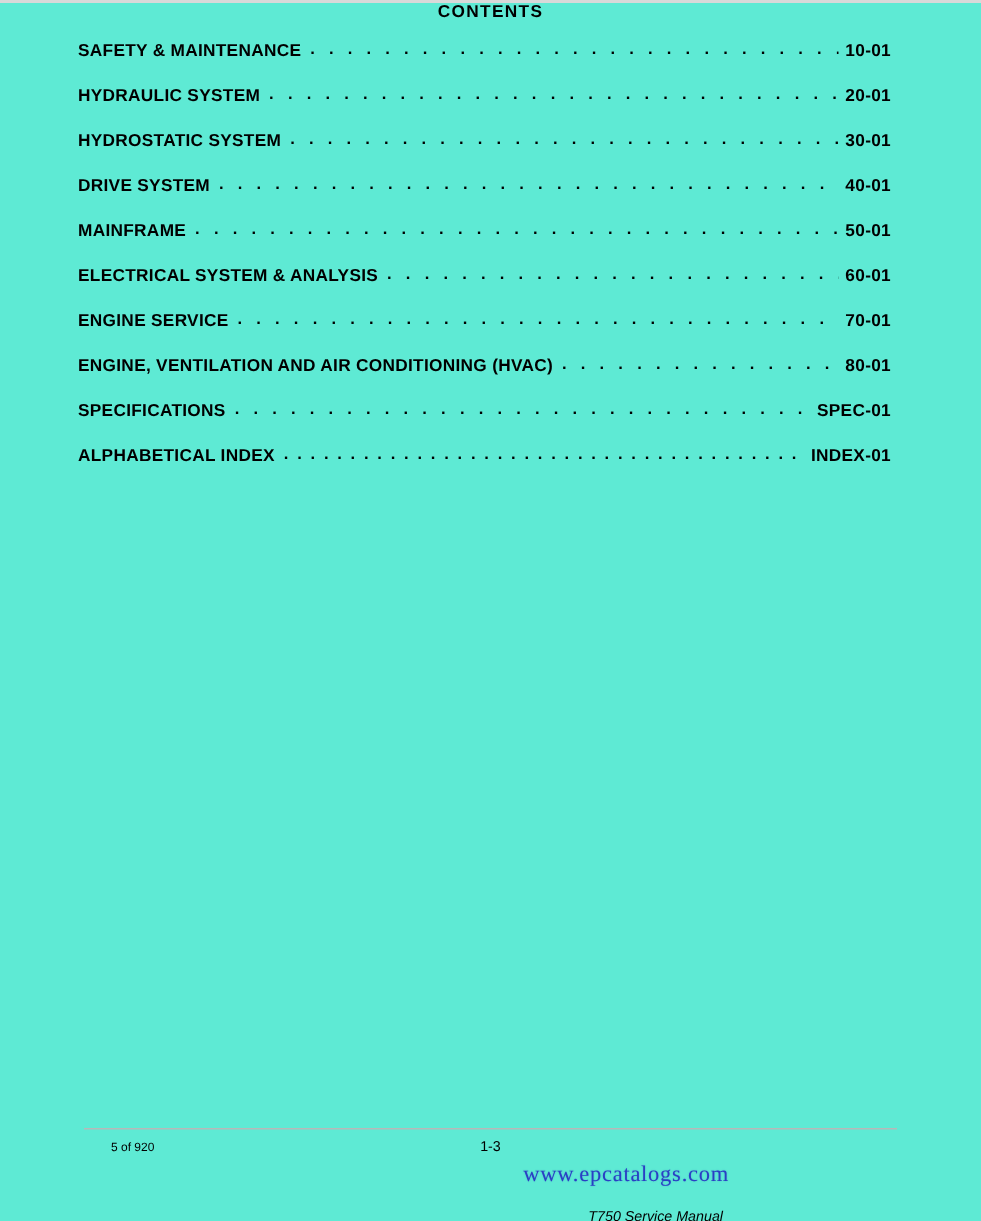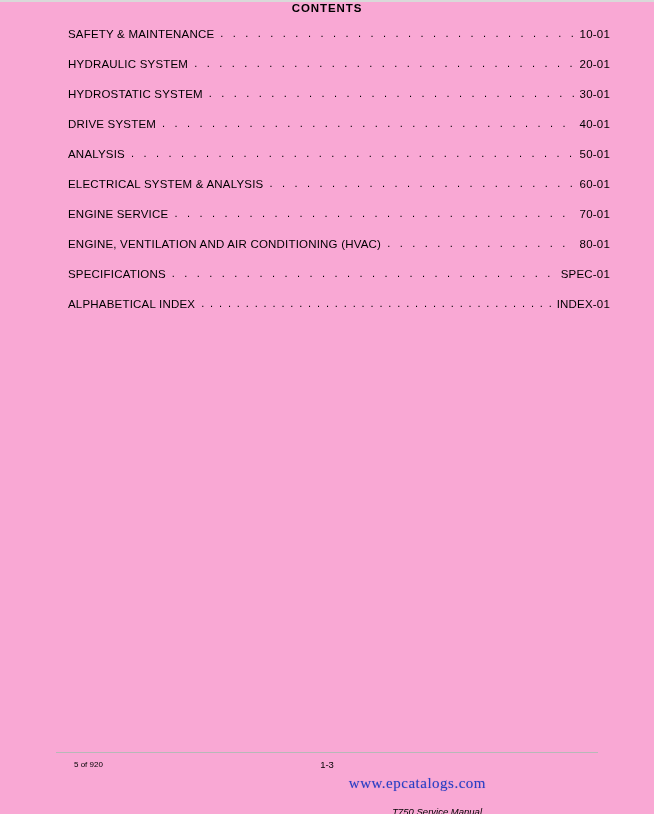--- a/index.html
+++ b/index.html
@@ -7,21 +7,21 @@
     padding: 0;
     background: #8a8a8a;
   }
   body {
     font-family: "Liberation Sans", sans-serif;
   }
   .page {
     position: relative;
     width: 654px;
     height: 814px;
-    background: #f9a8d4;
+    background: #5eead4;
     box-sizing: border-box;
     overflow: hidden;
     margin: 0 auto;
   }
   .page-border-top {
     position: absolute;
     left: 0;
     top: 0;
     width: 654px;
     height: 2px;
@@ -33,23 +33,24 @@
     top: 2px;
     width: 654px;
     text-align: center;
     font-size: 11.5px;
     font-weight: bold;
     letter-spacing: 0.9px;
     color: #000;
   }
   .toc {
     position: absolute;
-    left: 68px;
+    left: 52px;
     top: 28px;
     width: 542px;
+    font-weight: bold;
   }
   .toc-row {
     display: flex;
     align-items: baseline;
     height: 30px;
     font-size: 11.5px;
     color: #000;
     letter-spacing: 0.2px;
     white-space: nowrap;
   }
@@ -157,21 +158,21 @@
       <span class="toc-page">30-01</span>
     </div>
 
     <div class="toc-row">
       <span class="toc-label">DRIVE SYSTEM</span>
       <span class="toc-dots">. . . . . . . . . . . . . . . . . . . . . . . . . . . . . . . . . . . . . . . . . . . . . . . . . . . . . . . . . . . . . . . . . . . . . . . . . . . . . . . . . . . . . . . . . . . . . .</span>
       <span class="toc-page">40-01</span>
     </div>
 
     <div class="toc-row">
-      <span class="toc-label">ANALYSIS</span>
+      <span class="toc-label">MAINFRAME</span>
       <span class="toc-dots">. . . . . . . . . . . . . . . . . . . . . . . . . . . . . . . . . . . . . . . . . . . . . . . . . . . . . . . . . . . . . . . . . . . . . . . . . . . . . . . . . . . . . . . . . . . . . .</span>
       <span class="toc-page">50-01</span>
     </div>
 
     <div class="toc-row">
       <span class="toc-label">ELECTRICAL SYSTEM &amp; ANALYSIS</span>
       <span class="toc-dots">. . . . . . . . . . . . . . . . . . . . . . . . . . . . . . . . . . . . . . . . . . . . . . . . . . . . . . . . . . . . . . . . . . . . . . . . . . . . . . . . . . . . . . . . . . . . . .</span>
       <span class="toc-page">60-01</span>
     </div>
 

